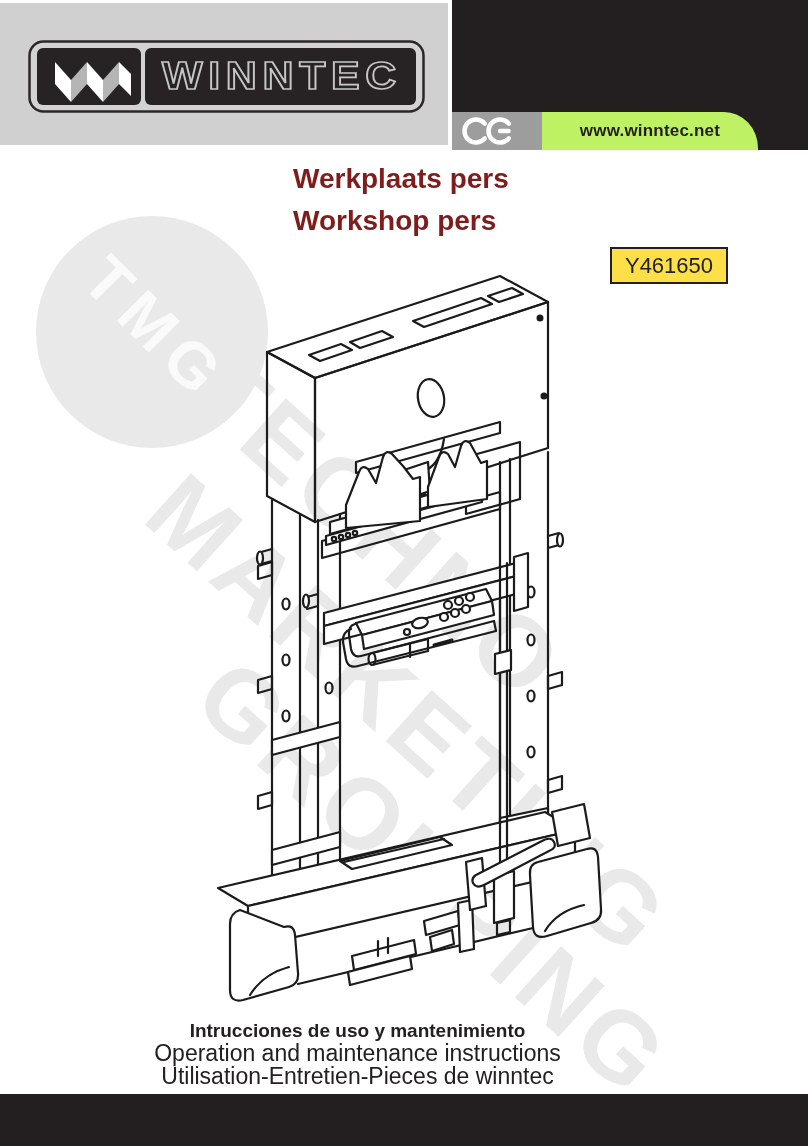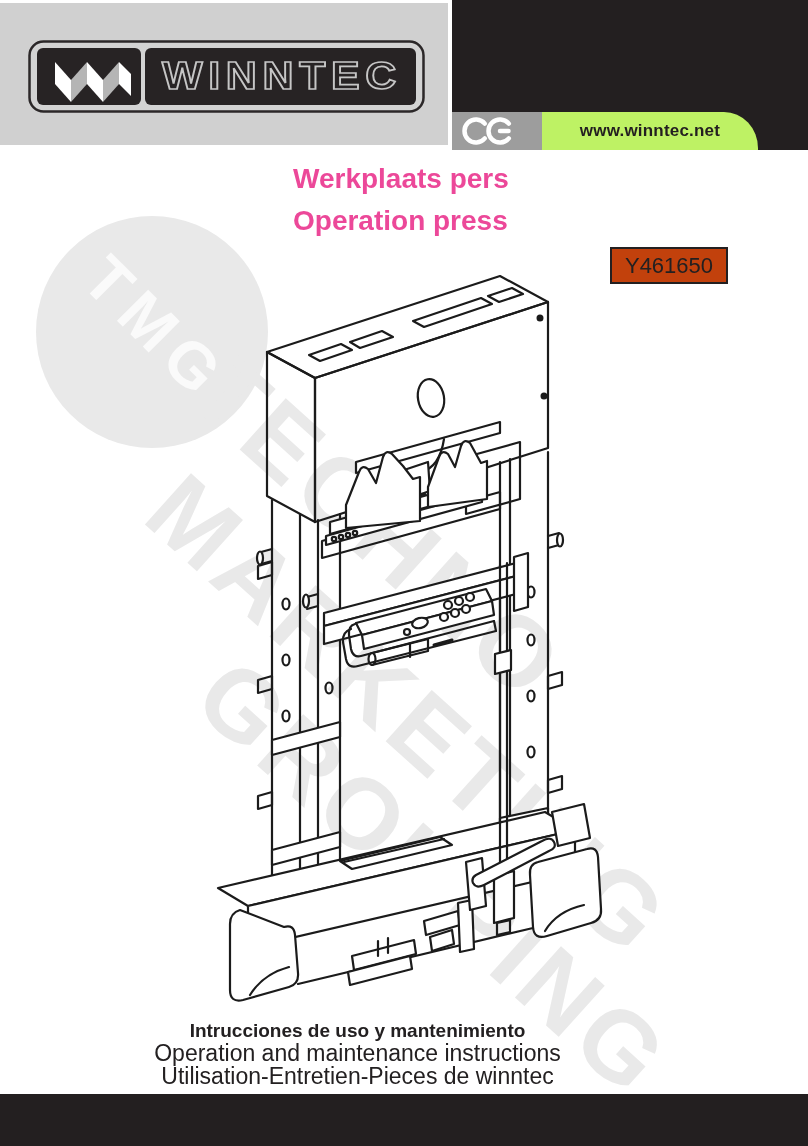--- a/index.html
+++ b/index.html
@@ -13,23 +13,23 @@
   .corner-block{left:452px;top:0;width:356px;height:150px;background:#231f20;}
   .ce-box{left:452px;top:112px;width:90px;height:38px;background:#9d9d9d;display:flex;align-items:center;}
   .site-box{
     left:542px;top:112px;width:216px;height:38px;background:#bef264;
     border-top-right-radius:34px 36px;display:flex;align-items:center;justify-content:center;
   }
   .site-text{font-size:17px;font-weight:bold;color:#231f20;letter-spacing:.2px;}
   .logo-wrap{left:28px;top:40px;width:397px;height:73px;}
   
   .title-block{left:293px;top:158px;width:330px;}
-  .title-line{font-size:28px;font-weight:bold;color:#ec4899;line-height:42px;white-space:nowrap;}
+  .title-line{font-size:28px;font-weight:bold;color:#7f1d1d;line-height:42px;white-space:nowrap;}
   .model-box{
-    left:610px;top:247px;width:114px;height:33px;border:2px solid #232021;background:#c2410c;
+    left:610px;top:247px;width:114px;height:33px;border:2px solid #232021;background:#fde047;
     display:flex;align-items:center;justify-content:center;font-size:22px;color:#232021;
   }
   
   .footer-text{left:0;top:1019px;width:715px;text-align:center;color:#232021;}
   .footer-text .b{font-size:19px;font-weight:bold;line-height:23px;}
   .footer-text .r{font-size:23px;line-height:23px;}
   .footer-bar{left:0;top:1094px;width:808px;height:52px;background:#231f20;}
   svg text{font-family:"Liberation Sans",sans-serif;}
   .drawing{left:0;top:0;}
 </style>
@@ -208,21 +208,21 @@
       </g>
     </svg>
   </div>
 
   <div class="abs site-box">
     <span class="site-text">www.winntec.net</span>
   </div>
 
   <div class="abs title-block">
     <div class="title-line">Werkplaats pers</div>
-    <div class="title-line">Operation press</div>
+    <div class="title-line">Workshop pers</div>
   </div>
 
   <div class="abs model-box">
     <span>Y461650</span>
   </div>
 
   <div class="abs footer-text">
     <div class="b">Intrucciones de uso y mantenimiento</div>
     <div class="r">Operation and maintenance instructions</div>
     <div class="r">Utilisation-Entretien-Pieces de winntec</div>

